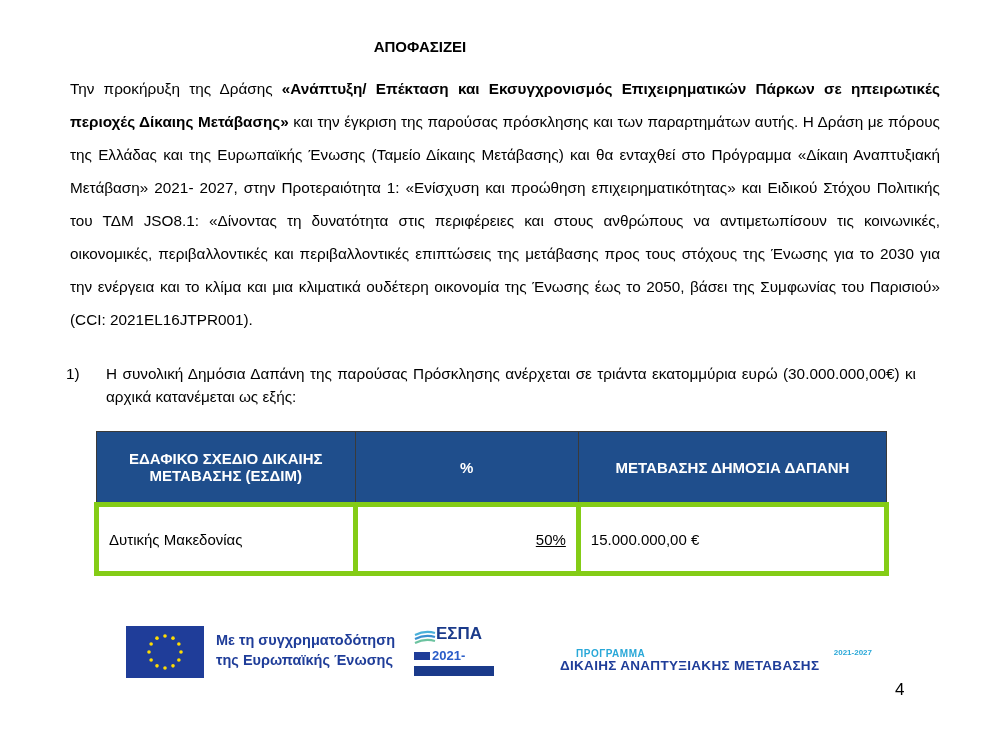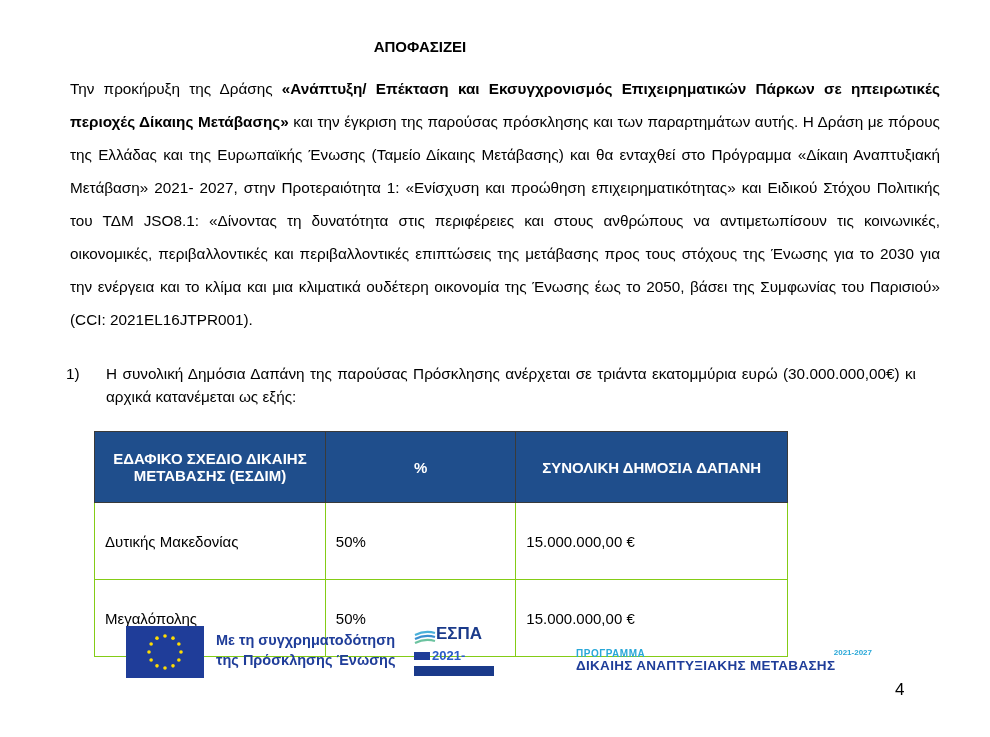--- a/index.html
+++ b/index.html
@@ -3,39 +3,39 @@
 <meta charset="utf-8">
 <style>
   html, body { margin: 0; padding: 0; background: #ffffff; }
   body { width: 990px; height: 737px; position: relative; overflow: hidden; font-family: "Liberation Sans", sans-serif; color: #000; }
   .title { position: absolute; left: 0; width: 840px; top: 38px; text-align: center; font-weight: bold; font-size: 15px; }
   .para { position: absolute; left: 70px; width: 870px; top: 72px; font-size: 15.3px; line-height: 33px; text-align: justify; }
   .para b { font-weight: bold; }
   .item { position: absolute; left: 66px; width: 850px; top: 362px; font-size: 15.3px; line-height: 23px; }
   .item .num { position: absolute; left: 0; top: 0; }
   .item .txt { margin-left: 40px; text-align: justify; }
-  table.alloc { position: absolute; left: 94px; top: 431px; width: 694px; border-collapse: collapse; font-size: 15px; }
+  table.alloc { position: absolute; left: 94px; top: 431px; width: 795px; border-collapse: collapse; font-size: 15px; }
   table.alloc th { background: #1f4e8c; color: #fff; font-weight: bold; height: 70px; border: 1px solid #3a3a3a; text-align: center; padding: 0 8px; font-size: 15px; }
-  table.alloc td { height: 48px; border: 1px solid #84cc16; padding: 14px 10px; }
-  table.alloc td.c { text-align: left; }
+  table.alloc td { height: 48px; border: 5px solid #84cc16; padding: 8px 10px; }
+  table.alloc td.c { text-align: right; text-decoration: underline; }
   col.c1 { width: 260px; } col.c2 { width: 225px; } col.c3 { width: 310px; }
   .footer { position: absolute; left: 126px; top: 626px; width: 760px; height: 55px; }
   .eu-flag { position: absolute; left: 0; top: 0; width: 78px; height: 52px; background: #1f3d99; }
   .eu-flag svg { width: 78px; height: 52px; }
   .cofund { position: absolute; left: 90px; top: 4px; color: #1f3d99; font-weight: bold; font-size: 14.5px; line-height: 20px; }
   .espa { position: absolute; left: 288px; top: 0; width: 80px; height: 54px; }
   .espa .wave { position: absolute; left: 0; top: 4px; width: 22px; height: 18px; }
   .espa .word { position: absolute; left: 22px; top: -2px; font-size: 17px; font-weight: bold; color: #1a3a8a; }
   .espa .yrs { position: absolute; left: 18px; top: 22px; font-size: 13px; font-weight: bold; color: #2a5dc8; }
   .espa .flags { position: absolute; left: 0; top: 26px; width: 16px; height: 8px; background: #1f3d99; }
   .espa .tag { position: absolute; left: 0; top: 40px; width: 80px; height: 10px; background: #1a3a8a; color: #fff; font-size: 5px; line-height: 10px; text-align: center; }
   .jtp { position: absolute; left: 434px; top: 22px; width: 312px; }
   .jtp .small { position: absolute; left: 16px; top: 0; font-size: 10px; font-weight: bold; color: #29a8d8; letter-spacing: 0.5px; }
   .jtp .yr { position: absolute; right: 0; top: 0; font-size: 8px; font-weight: bold; color: #29a8d8; }
-  .jtp .big { position: absolute; left: 0; top: 10px; font-size: 13.5px; font-weight: bold; color: #1f3d99; white-space: nowrap; letter-spacing: 0.3px; margin-left: 16px; }
+  .jtp .big { position: absolute; left: 0; top: 10px; font-size: 13.5px; font-weight: bold; color: #1f3d99; white-space: nowrap; letter-spacing: 0.3px; }
   .page-num { position: absolute; left: 895px; top: 680px; font-size: 17px; }
 </style>
 </head>
 <body>
 
 <div class="title">ΑΠΟΦΑΣΙΖΕΙ</div>
 
 <div class="para"><span>Την προκήρυξη της Δράσης </span><b>«Ανάπτυξη/ Επέκταση και Εκσυγχρονισμός Επιχειρηματικών Πάρκων σε ηπειρωτικές περιοχές Δίκαιης Μετάβασης»</b><span> και την έγκριση της παρούσας πρόσκλησης και των παραρτημάτων αυτής. Η Δράση με πόρους της Ελλάδας και της Ευρωπαϊκής Ένωσης (Ταμείο Δίκαιης Μετάβασης) και θα ενταχθεί στο Πρόγραμμα «Δίκαιη Αναπτυξιακή Μετάβαση» 2021- 2027, στην Προτεραιότητα 1: «Ενίσχυση και προώθηση επιχειρηματικότητας» και Ειδικού Στόχου Πολιτικής του ΤΔΜ JSO8.1: «Δίνοντας τη δυνατότητα στις περιφέρειες και στους ανθρώπους να αντιμετωπίσουν τις κοινωνικές, οικονομικές, περιβαλλοντικές και περιβαλλοντικές επιπτώσεις της μετάβασης προς τους στόχους της Ένωσης για το 2030 για την ενέργεια και το κλίμα και μια κλιματικά ουδέτερη οικονομία της Ένωσης έως το 2050, βάσει της Συμφωνίας του Παρισιού» (CCI: 2021EL16JTPR001).</span></div>
 
 <div class="item">
@@ -46,31 +46,26 @@
 <table class="alloc">
   <colgroup>
       <col class="c1">
       <col class="c2">
       <col class="c3">
     </colgroup>
   <thead>
     <tr>
       <th>ΕΔΑΦΙΚΟ ΣΧΕΔΙΟ ΔΙΚΑΙΗΣ ΜΕΤΑΒΑΣΗΣ (ΕΣΔΙΜ)</th>
       <th>%</th>
-      <th>ΣΥΝΟΛΙΚΗ ΔΗΜΟΣΙΑ ΔΑΠΑΝΗ</th>
+      <th>ΜΕΤΑΒΑΣΗΣ ΔΗΜΟΣΙΑ ΔΑΠΑΝΗ</th>
     </tr>
   </thead>
   <tbody>
     <tr>
       <td>Δυτικής Μακεδονίας</td>
-      <td class="c">50%</td>
-      <td>15.000.000,00 €</td>
-    </tr>
-    <tr>
-      <td>Μεγαλόπολης</td>
       <td class="c">50%</td>
       <td>15.000.000,00 €</td>
     </tr>
   </tbody>
 </table>
 
 <div class="footer">
   <div class="eu-flag">
     <svg viewBox="0 0 78 52" id="eu-stars">
         <circle cx="55" cy="26" r="1.8" fill="#ffdd00"></circle>
@@ -82,21 +77,21 @@
         <circle cx="23" cy="26.000000000000004" r="1.8" fill="#ffdd00"></circle>
         <circle cx="25.14359353944898" cy="18.000000000000004" r="1.8" fill="#ffdd00"></circle>
         <circle cx="30.999999999999993" cy="12.143593539448986" r="1.8" fill="#ffdd00"></circle>
         <circle cx="39" cy="10" r="1.8" fill="#ffdd00"></circle>
         <circle cx="47" cy="12.143593539448982" r="1.8" fill="#ffdd00"></circle>
         <circle cx="52.856406460551014" cy="17.999999999999993" r="1.8" fill="#ffdd00"></circle>
       </svg>
   </div>
   <div class="cofund">
     <div>Με τη συγχρηματοδότηση</div>
-    <div>της Πρόσκλησης Ένωσης</div>
+    <div>της Ευρωπαϊκής Ένωσης</div>
   </div>
   <div class="espa">
     <svg class="wave" viewBox="0 0 22 18">
       <path d="M1 5 Q11 0 21 3" stroke="#4ab0d9" stroke-width="2" fill="none"></path>
       <path d="M1 9 Q11 4 21 7" stroke="#3a8fd0" stroke-width="2" fill="none"></path>
       <path d="M1 13 Q11 8 21 11" stroke="#6cc3a0" stroke-width="2" fill="none"></path>
     </svg>
     <div class="word">ΕΣΠΑ</div>
     <div class="flags"></div>
     <div class="yrs">2021-2027</div>

